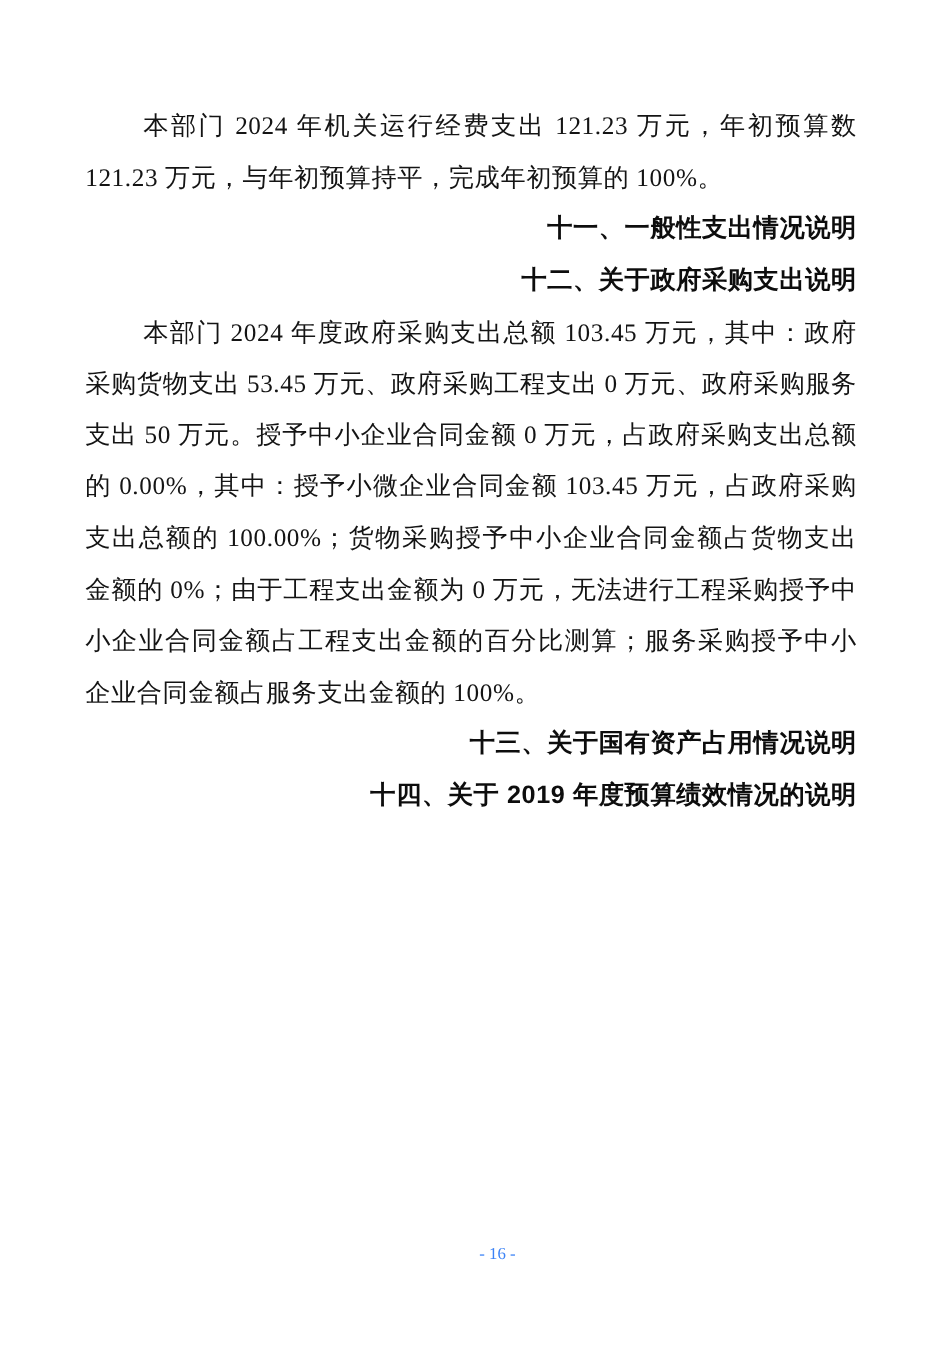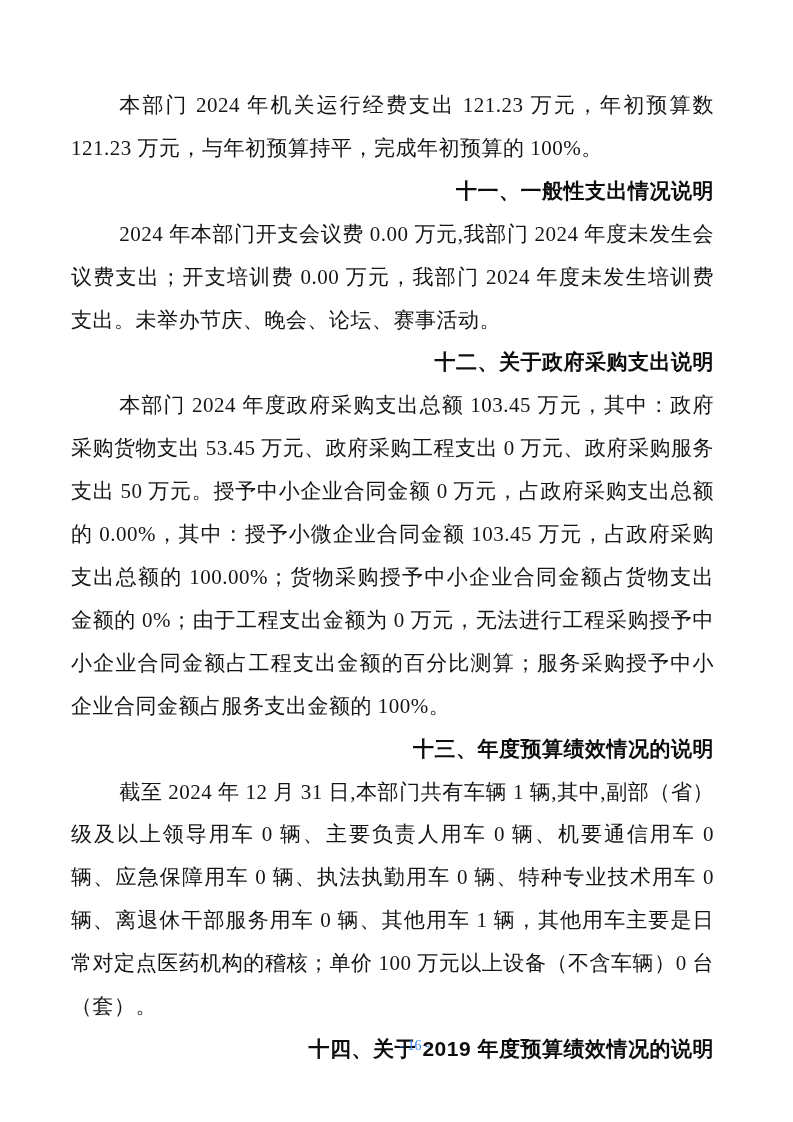--- a/index.html
+++ b/index.html
@@ -54,22 +54,20 @@
     font-family: "Liberation Serif", "DejaVu Serif", serif;
   }
 </style>
 </head>
 <body>
 
 <div class="page">
   <div class="doc-body">
     <p class="para">本部门 2024 年机关运行经费支出 121.23 万元，年初预算数 121.23 万元，与年初预算持平，完成年初预算的 100%。</p>
     <h2 class="heading">十一、一般性支出情况说明</h2>
-    <p class="para">2024 年本部门开支会议费 0.00 万元,我部门 2024 年度未发生会议费支出；开支培训费 0.00 万元，我部门 2024 年度未发生培训费支出。未举办节庆、晚会、论坛、赛事活动。</p>
     <h2 class="heading">十二、关于政府采购支出说明</h2>
     <p class="para">本部门 2024 年度政府采购支出总额 103.45 万元，其中：政府采购货物支出 53.45 万元、政府采购工程支出 0 万元、政府采购服务支出 50 万元。授予中小企业合同金额 0 万元，占政府采购支出总额的 0.00%，其中：授予小微企业合同金额 103.45 万元，占政府采购支出总额的 100.00%；货物采购授予中小企业合同金额占货物支出金额的 0%；由于工程支出金额为 0 万元，无法进行工程采购授予中小企业合同金额占工程支出金额的百分比测算；服务采购授予中小企业合同金额占服务支出金额的 100%。</p>
-    <h2 class="heading">十三、年度预算绩效情况的说明</h2>
-    <p class="para">截至 2024 年 12 月 31 日,本部门共有车辆 1 辆,其中,副部（省）级及以上领导用车 0 辆、主要负责人用车 0 辆、机要通信用车 0 辆、应急保障用车 0 辆、执法执勤用车 0 辆、特种专业技术用车 0 辆、离退休干部服务用车 0 辆、其他用车 1 辆，其他用车主要是日常对定点医药机构的稽核；单价 100 万元以上设备（不含车辆）0 台（套）。</p>
+    <h2 class="heading">十三、关于国有资产占用情况说明</h2>
     <h2 class="heading">十四、关于 2019 年度预算绩效情况的说明</h2>
   </div>
 
   <div class="page-number">- 16 -</div>
 </div>
 
 </body></html>

